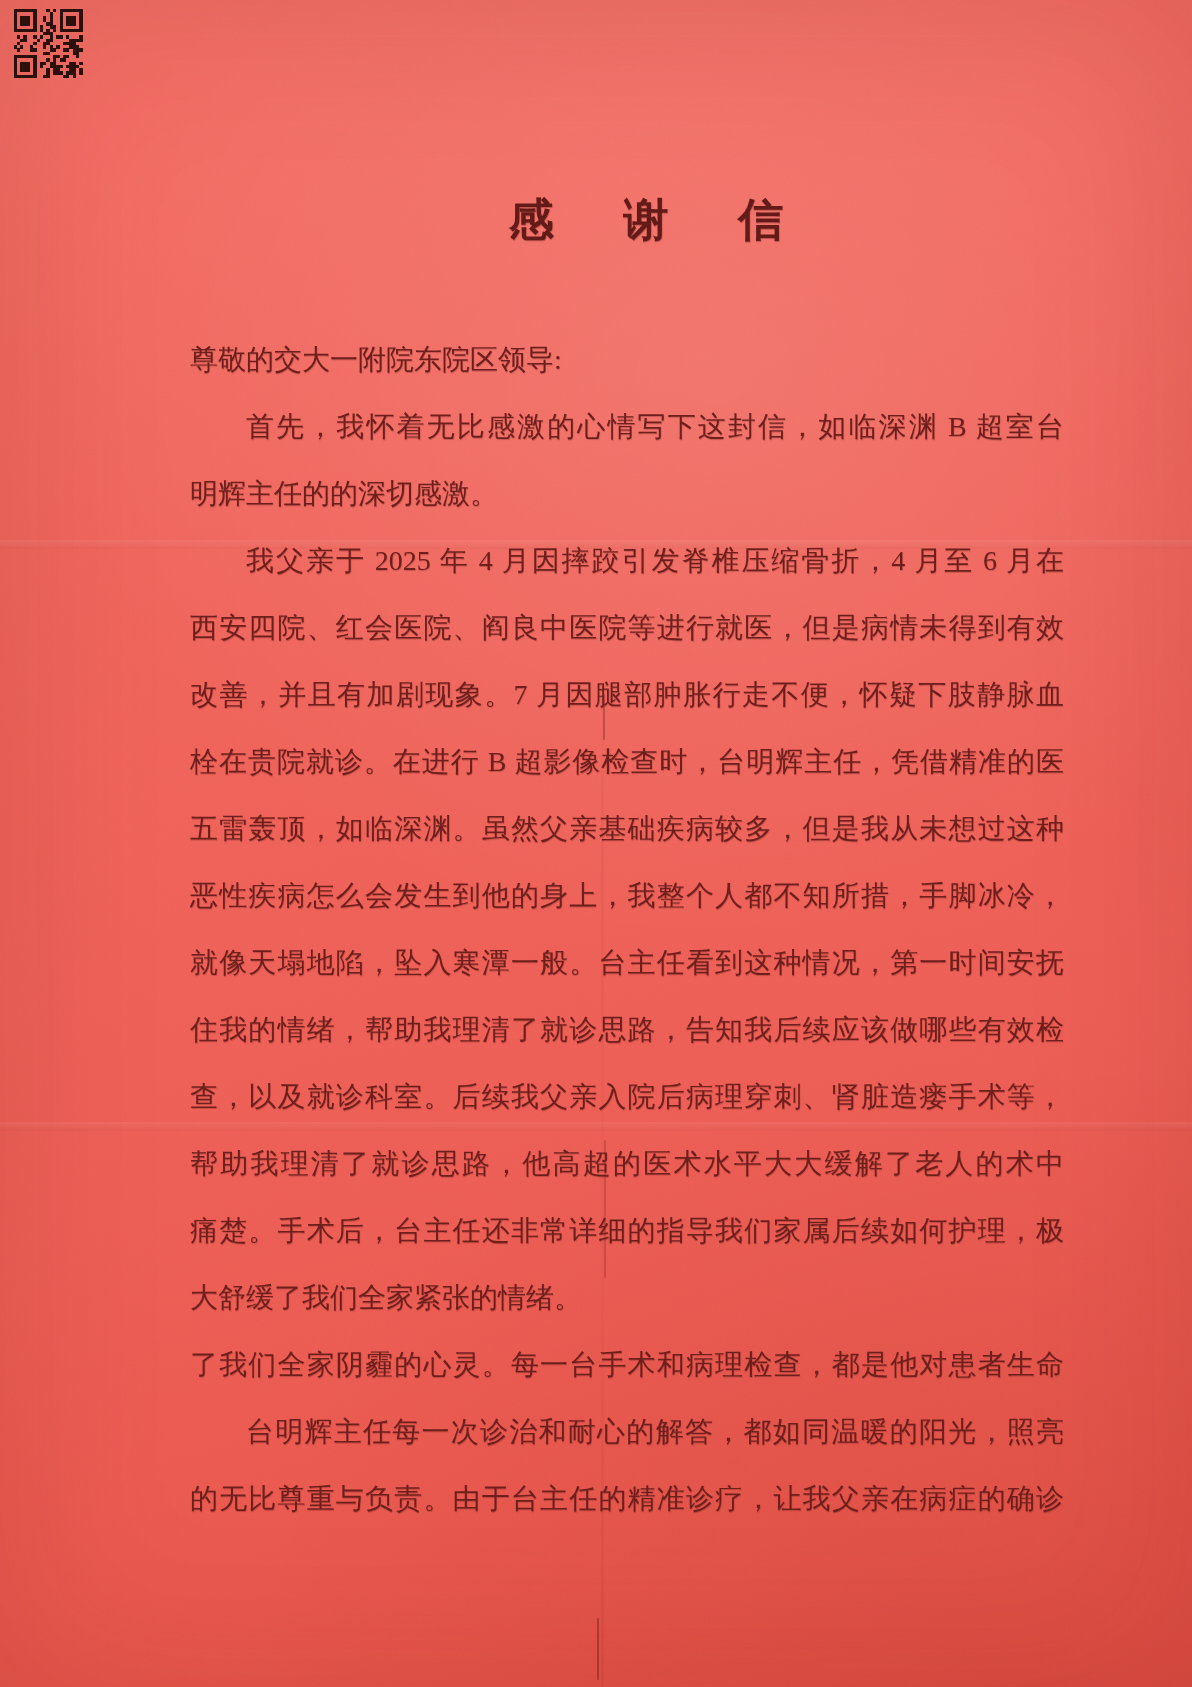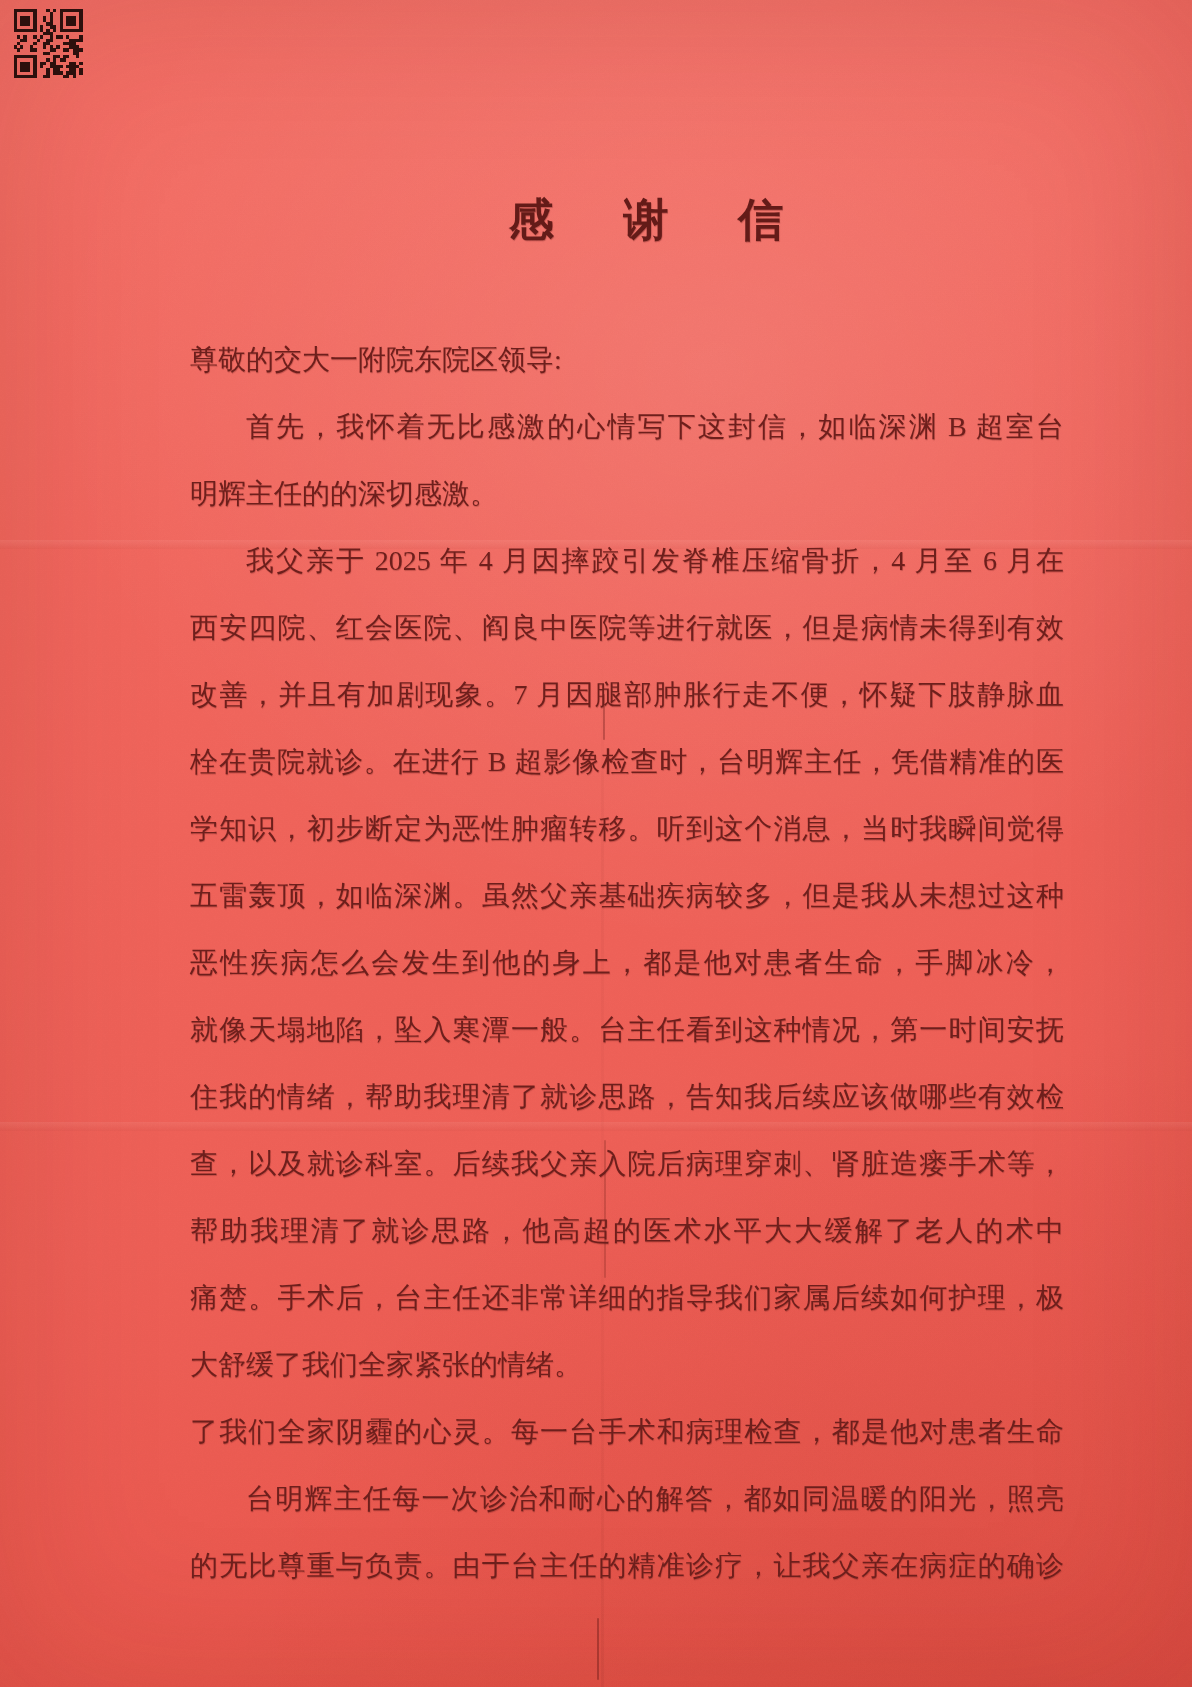--- a/index.html
+++ b/index.html
@@ -291,23 +291,22 @@
 <div class="title">感 谢 信</div>
 
 <div class="letter-body">
     <div class="line no-fill">尊敬的交大一附院东院区领导:</div>
     <div class="line indent">首先，我怀着无比感激的心情写下这封信，如临深渊 B 超室台</div>
     <div class="line no-fill">明辉主任的的深切感激。</div>
     <div class="line indent">我父亲于 2025 年 4 月因摔跤引发脊椎压缩骨折，4 月至 6 月在</div>
     <div class="line">西安四院、红会医院、阎良中医院等进行就医，但是病情未得到有效</div>
     <div class="line">改善，并且有加剧现象。7 月因腿部肿胀行走不便，怀疑下肢静脉血</div>
     <div class="line">栓在贵院就诊。在进行 B 超影像检查时，台明辉主任，凭借精准的医</div>
-    <div class="line">学知识，初步断定为恶性肿瘤转移。听到这个消息，当时我瞬间觉得</div>
     <div class="line">五雷轰顶，如临深渊。虽然父亲基础疾病较多，但是我从未想过这种</div>
-    <div class="line">恶性疾病怎么会发生到他的身上，都是他对患者生命，手脚冰冷，</div>
+    <div class="line">恶性疾病怎么会发生到他的身上，我整个人都不知所措，手脚冰冷，</div>
     <div class="line">就像天塌地陷，坠入寒潭一般。台主任看到这种情况，第一时间安抚</div>
     <div class="line">住我的情绪，帮助我理清了就诊思路，告知我后续应该做哪些有效检</div>
     <div class="line">查，以及就诊科室。后续我父亲入院后病理穿刺、肾脏造瘘手术等，</div>
     <div class="line">帮助我理清了就诊思路，他高超的医术水平大大缓解了老人的术中</div>
     <div class="line">痛楚。手术后，台主任还非常详细的指导我们家属后续如何护理，极</div>
     <div class="line no-fill">大舒缓了我们全家紧张的情绪。</div>
     <div class="line">了我们全家阴霾的心灵。每一台手术和病理检查，都是他对患者生命</div>
     <div class="line indent">台明辉主任每一次诊治和耐心的解答，都如同温暖的阳光，照亮</div>
     <div class="line">的无比尊重与负责。由于台主任的精准诊疗，让我父亲在病症的确诊</div>
   </div>

